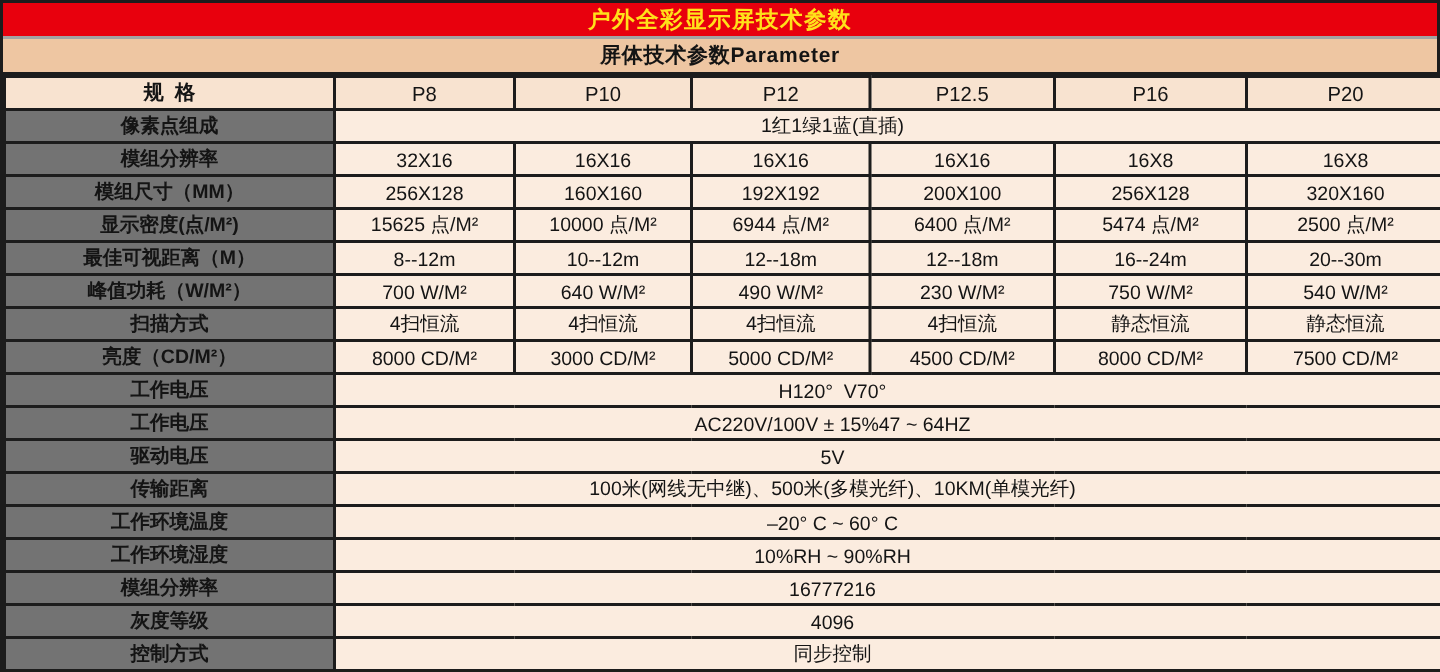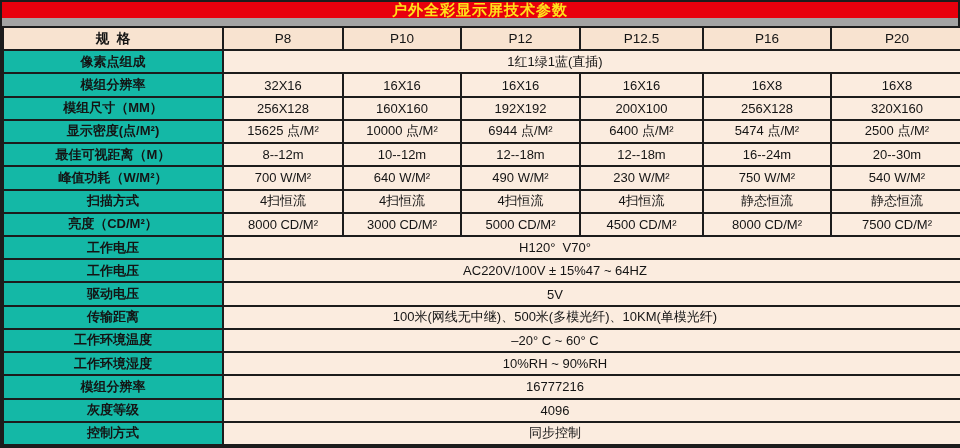--- a/index.html
+++ b/index.html
@@ -10,21 +10,21 @@
   }
   .sheet {
     width: 960px; height: 448px;
     border: 2px solid #1c1c1c;
     background: #fbecdf;
     display: flex; flex-direction: column;
   }
   .title-bar {
     height: 24px; flex: 0 0 24px;
     background: #e8000d;
-    border-bottom: 8px solid #a3a3a3;
+    border-bottom: 2px solid #a3a3a3;
     color: #ffe11a;
     font-weight: bold; font-size: 15px;
     display: flex; align-items: center; justify-content: center;
     letter-spacing: 1px;
   }
   .subtitle-bar {
     height: 24px; flex: 0 0 24px;
     background: #eec6a2;
     border-bottom: 2px solid #1c1c1c;
     color: #141414;
@@ -48,32 +48,33 @@
     white-space: pre;
     overflow: hidden;
     background: #fbecdf;
   }
   table.spec tr.header-row td {
     background: #f8e3d0;
     font-size: 13.5px;
   }
   table.spec td.label-cell {
     font-weight: bold;
-    background: #14b8a6;
+    background: #737373;
   }
   table.spec td.merged {
     
     padding-right: 78px;
   }
 </style>
 </head>
 <body>
 
 <div class="sheet">
   <div class="title-bar">户外全彩显示屏技术参数</div>
+  <div class="subtitle-bar">屏体技术参数Parameter</div>
   <table class="spec">
     <colgroup>
       <col style="width:220px">
         <col style="width:120px">
         <col style="width:118px">
       <col style="width:119px">
         <col style="width:123px">
         <col style="width:128px">
       <col style="width:132px">
     </colgroup>

